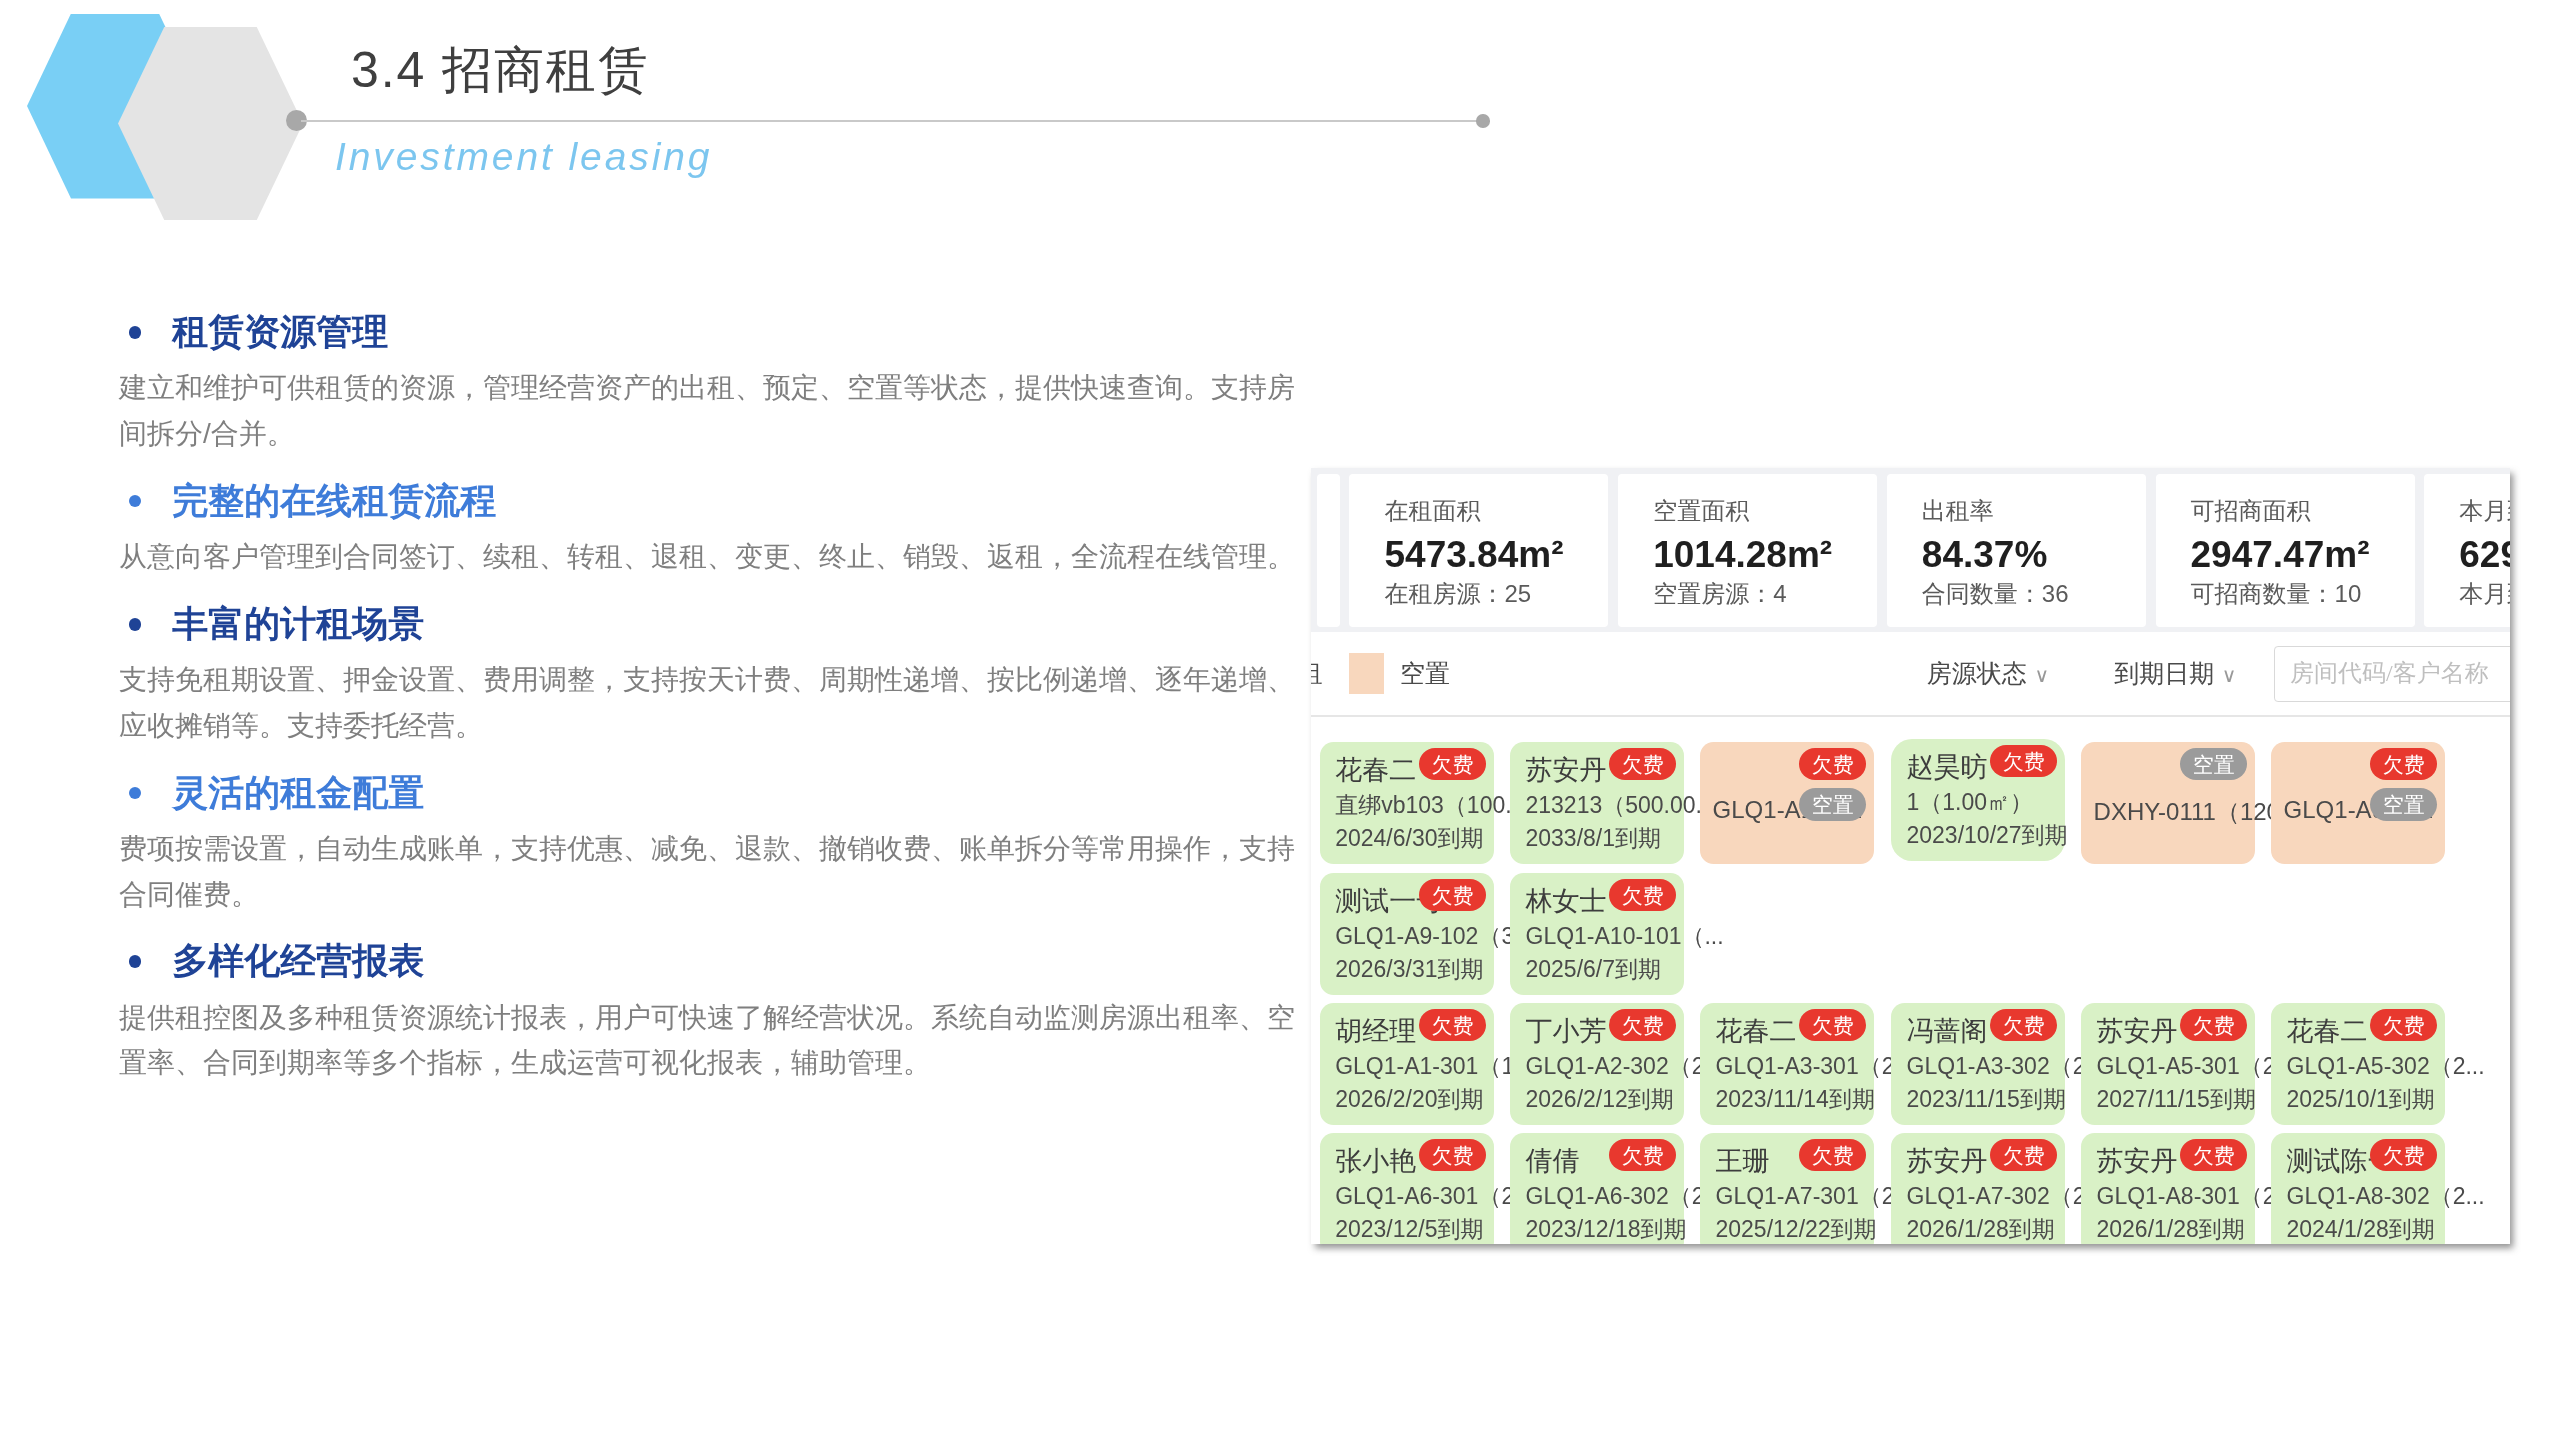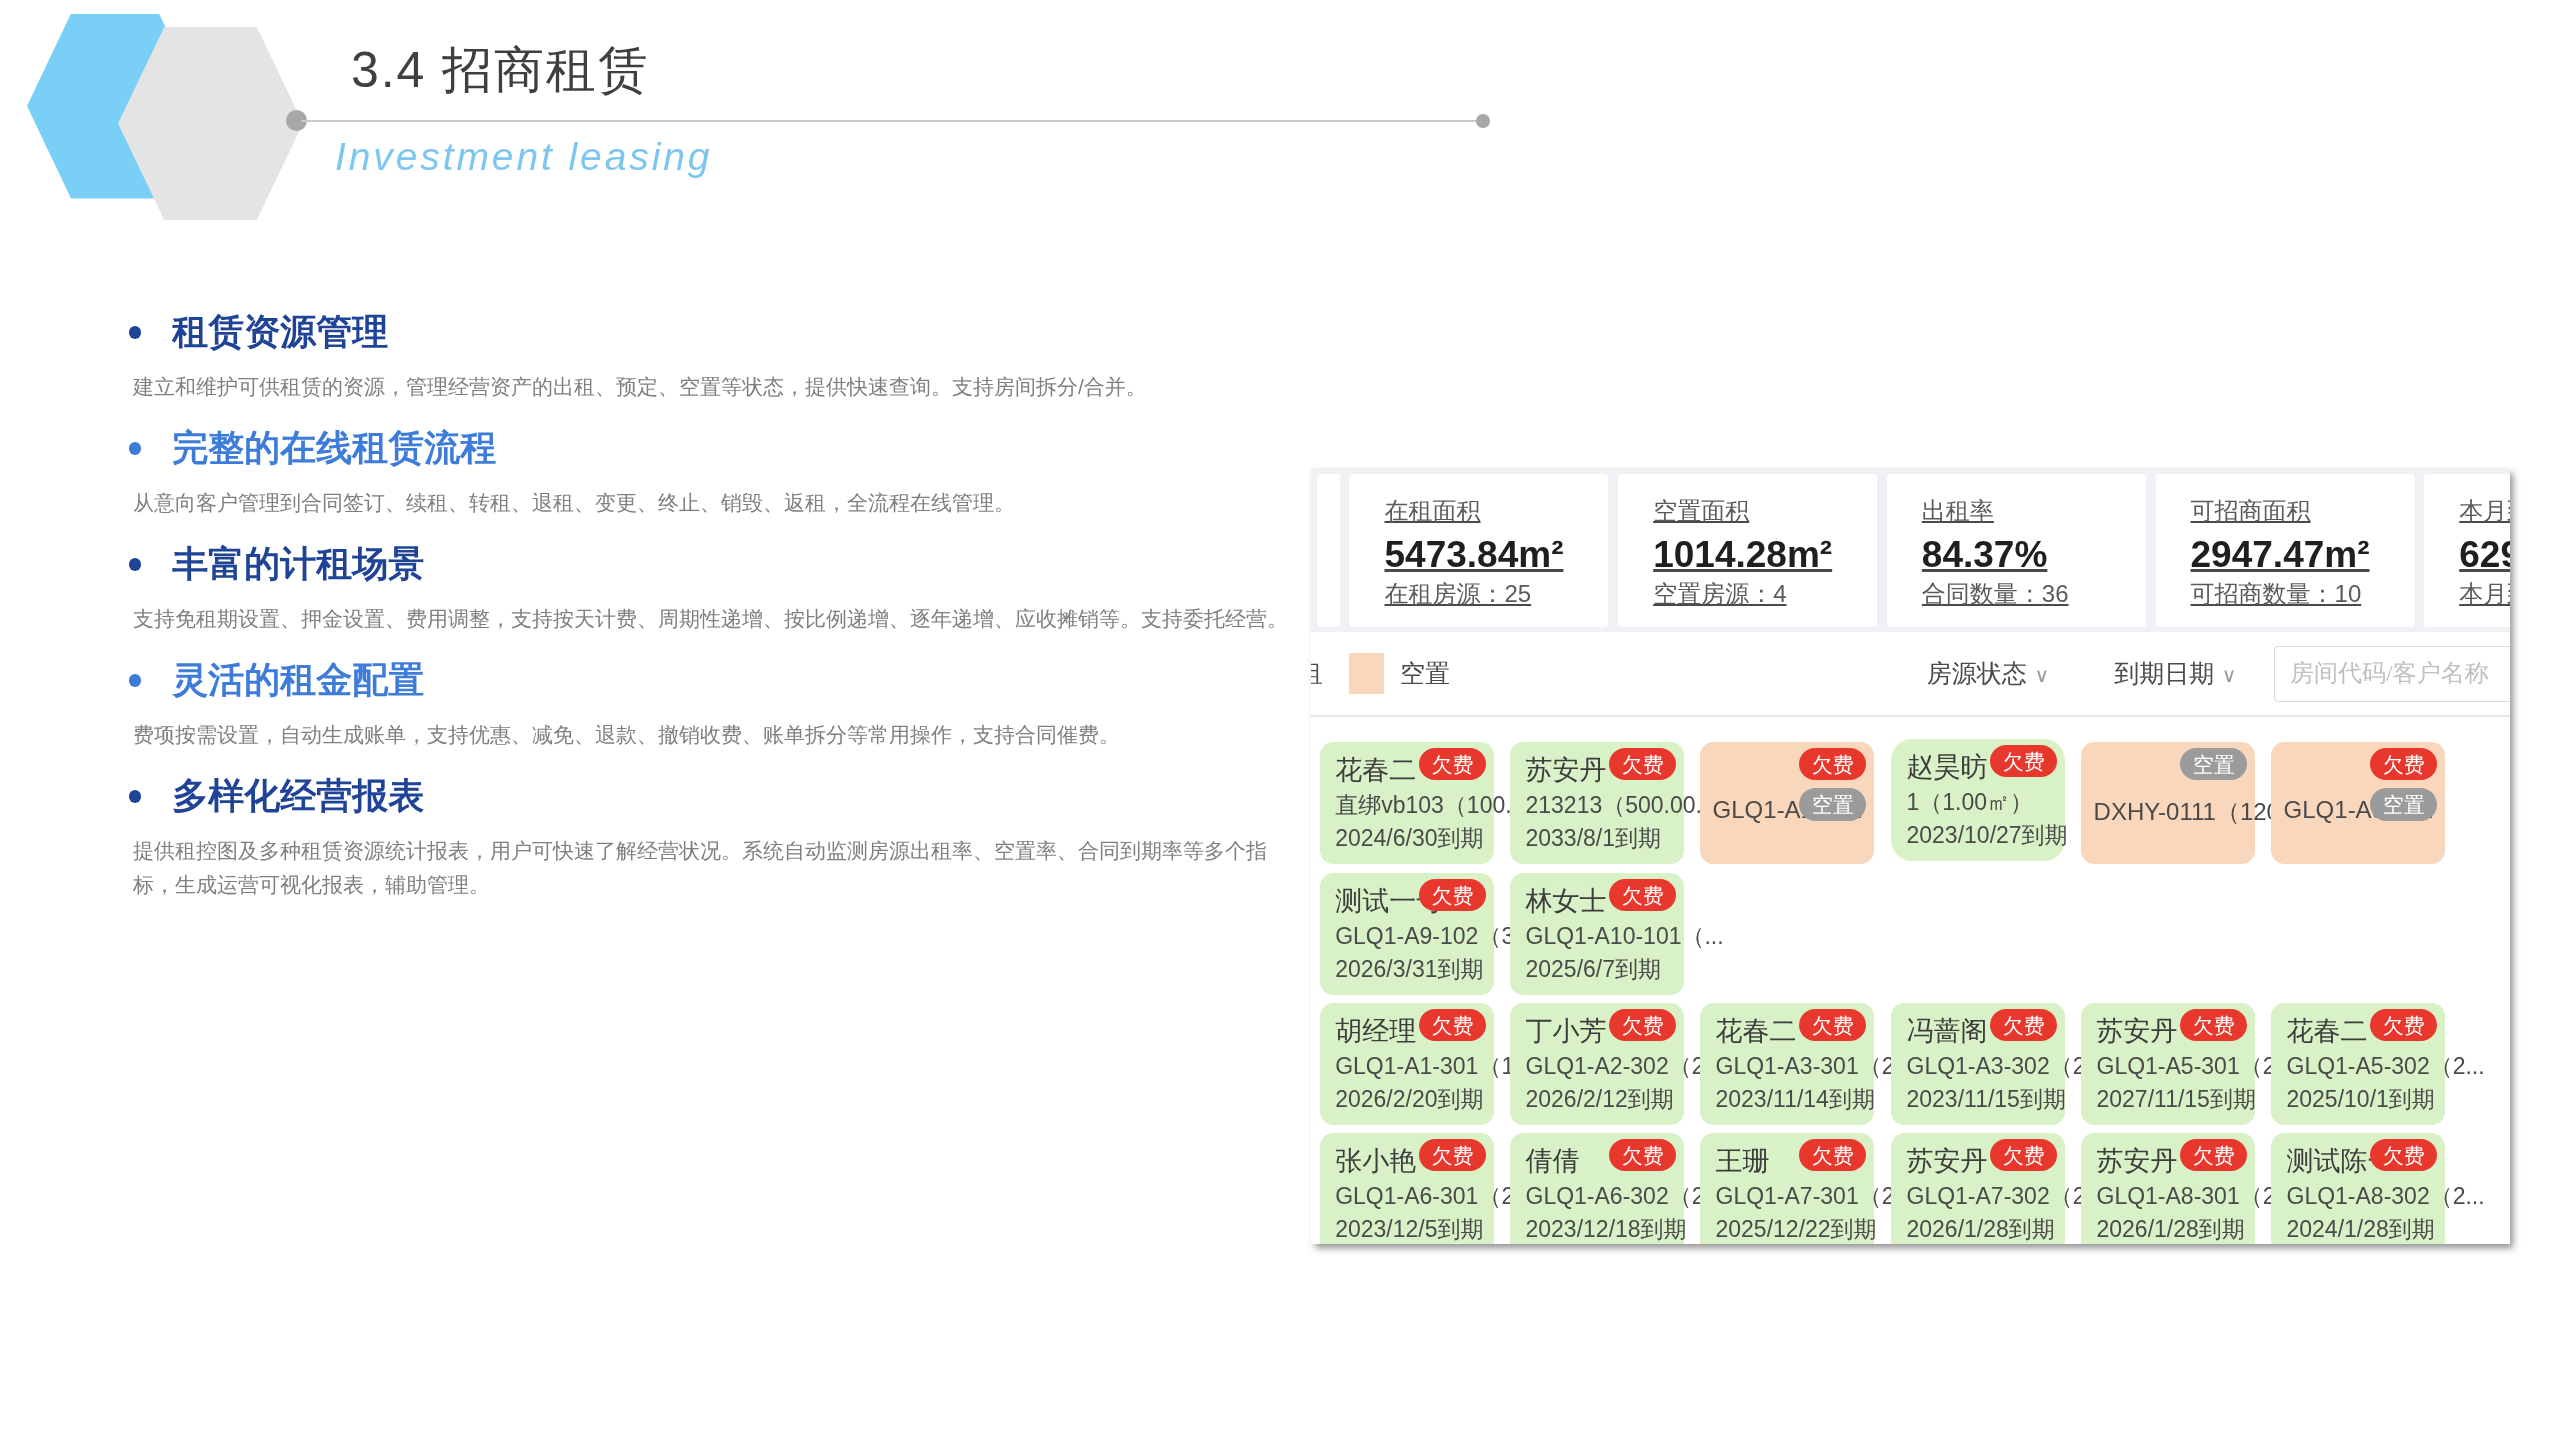--- a/index.html
+++ b/index.html
@@ -16,26 +16,26 @@
   .rule-dot-l{position:absolute;left:286px;top:110px;width:21px;height:21px;border-radius:50%;background:#A8A8A8;}
   .rule-dot-r{position:absolute;left:1476px;top:114px;width:13.5px;height:13.5px;border-radius:50%;background:#A8A8A8;}
   .subtitle{position:absolute;left:335px;top:135px;font-size:39px;font-style:italic;
             color:#7CC6EF;letter-spacing:2.9px;}
   
   .content{position:absolute;left:119px;top:288px;width:1186px;}
   .heading{font-size:45px;font-weight:bold;color:#3A3A3A;margin:0 0 33px 0;letter-spacing:1px;}
   .sec-label{display:flex;align-items:center;gap:31px;margin:21px 0 9.7px 9.7px;
              font-size:36px;font-weight:bold;line-height:1.3;}
   .sec-label .bdot{width:12.6px;height:12.6px;border-radius:50%;flex:none;}
-  .sec-body{font-size:21px;color:#7F7F7F;line-height:1.63;margin:14px;}
+  .sec-body{font-size:28px;color:#7F7F7F;line-height:1.63;margin:0;}
   
   .panel{position:absolute;left:1311px;top:468px;width:1199px;height:776px;background:#fff;
          overflow:hidden;box-shadow:3.9px 4.8px 6.8px rgba(60,60,60,.55);font-size:24px;color:#4a4a4a;}
   .stats{position:absolute;left:0;top:0;width:100%;height:164px;background:#F0F1F4;
-         display:flex;gap:9.7px;padding:5.8px 0 0 5.8px;box-sizing:border-box;text-decoration:underline;}
+         display:flex;gap:9.7px;padding:5.8px 0 0 5.8px;box-sizing:border-box;}
   .stat-sliver{flex:none;width:23px;height:153px;background:#fff;border-radius:3.9px;}
   .stat-card{flex:none;width:259px;height:153px;background:#fff;border-radius:3.9px;
              padding:21px 0 0 35px;box-sizing:border-box;}
   .stat-label{font-size:24px;color:#5A5A5A;}
   .stat-value{font-size:37px;font-weight:bold;color:#1F1F1F;margin-top:7.7px;}
   .stat-sub{font-size:24px;color:#5A5A5A;margin-top:2px;}
   .filterbar{position:absolute;left:0;top:164px;width:100%;height:83px;display:flex;
              align-items:center;padding:0 0 0 0;box-sizing:border-box;background:#fff;}
   .cutchar{width:17.4px;overflow:hidden;flex:none;font-size:25px;color:#4A4A4A;}
   .cutchar span{display:inline-block;margin-left:-13.5px;}

